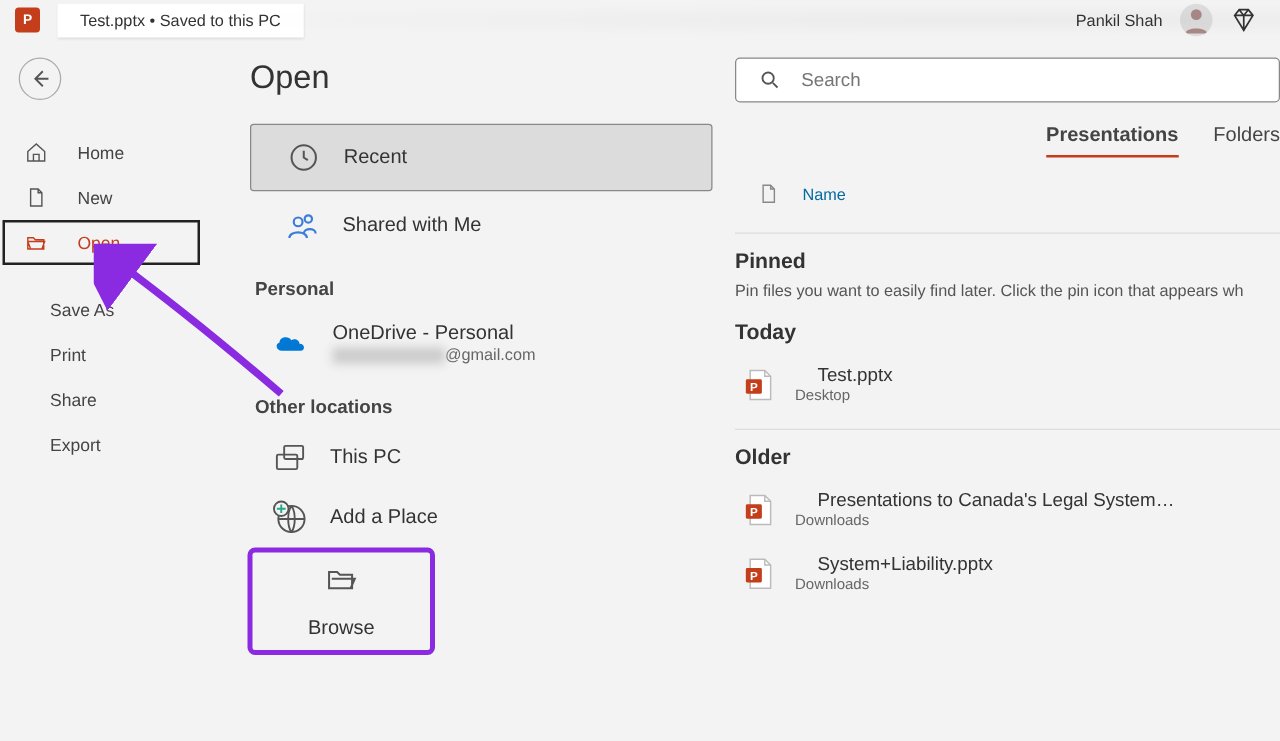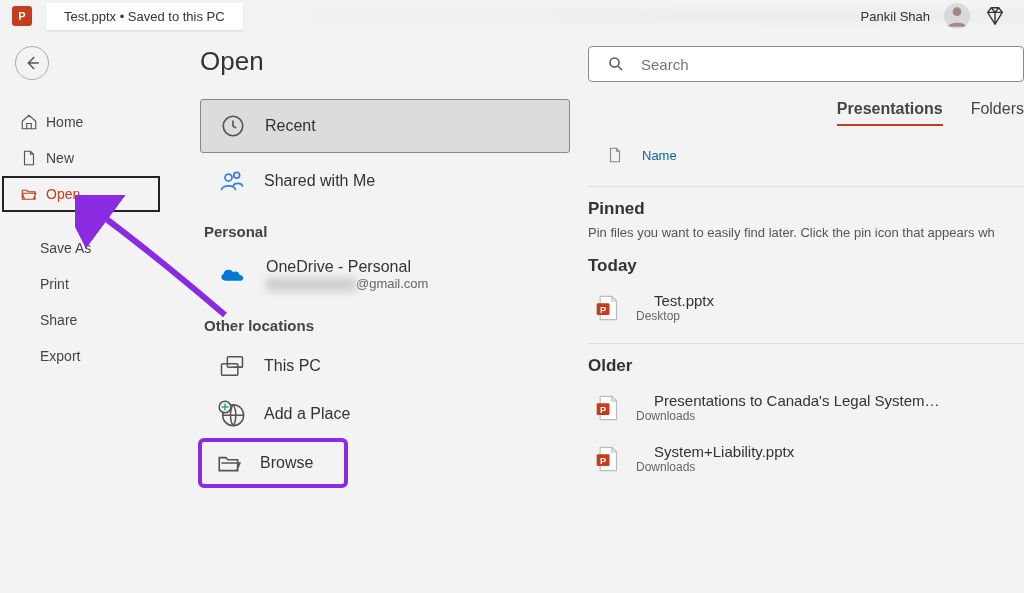--- a/index.html
+++ b/index.html
@@ -16,39 +16,39 @@
 .avatar { width: 26px; height: 26px; border-radius: 50%; background: #ddd; display: flex; align-items: center; justify-content: center; overflow: hidden; }
 .avatar svg { width: 100%; height: 100%; }
 .diamond { width: 22px; height: 22px; color: #333; }
 
 
 .main { display: flex; height: calc(100% - 32px); background: #f3f3f3; }
 
 
 .sidebar { width: 168px; padding-top: 14px; display: flex; flex-direction: column; }
 .back-btn { width: 34px; height: 34px; border: 1px solid #aaa; border-radius: 50%; display: flex; align-items: center; justify-content: center; margin-left: 15px; margin-bottom: 24px; color: #555; }
-.nav-item { display: flex; align-items: center; gap: 8px; padding: 9px 20px; font-size: 14px; color: #444; cursor: pointer; }
+.nav-item { display: flex; align-items: center; gap: 24px; padding: 9px 20px; font-size: 14px; color: #444; cursor: pointer; }
 .nav-item.selected { border: 2px solid #222; color: #c43e1c; margin: 0 8px 0 2px; padding: 7px 16px; }
 .nav-item .icon { width: 18px; height: 18px; color: #555; }
 .nav-item.selected .icon { color: #c43e1c; }
 .nav-spacer { height: 18px; }
 .nav-sub { padding: 10px 40px; font-size: 14px; color: #444; cursor: pointer; }
 
 
 .locations { width: 420px; padding: 14px 18px 0 32px; }
 .page-title { font-size: 26px; color: #333; margin-bottom: 22px; }
-.loc-item { display: flex; align-items: center; gap: 18px; padding: 12px 18px; border-radius: 3px; font-size: 16px; color: #333; cursor: pointer; margin-bottom: 2px; }
+.loc-item { display: flex; align-items: center; gap: 18px; padding: 12px 28px; border-radius: 3px; font-size: 16px; color: #333; cursor: pointer; margin-bottom: 2px; }
 .loc-item.selected { background: #dcdcdc; border: 1px solid #888; }
 .loc-item .icon { width: 28px; height: 28px; color: #555; display: flex; align-items: center; justify-content: center; }
 .loc-section { font-size: 15px; font-weight: 600; color: #444; margin: 16px 0 8px 4px; }
 .loc-sub { display: flex; align-items: center; gap: 18px; padding: 10px 18px; cursor: pointer; }
 .loc-sub .txt { font-size: 16px; color: #333; }
 .loc-sub .sub { font-size: 13px; color: #666; }
 .onedrive-icon { width: 30px; height: 20px; }
-.highlighted { border: 4px solid #8a2be2; border-radius: 6px; padding: 8px 14px !important; width: 150px; margin-left: -2px; }
+.highlighted { border: 4px solid #8a2be2; border-radius: 6px; padding: 8px 14px !important; width: 150px; margin-left: -2px; flex-direction: column; }
 .blur-box { filter: blur(4px); display: inline-block; width: 90px; background: #ccc; height: 13px; vertical-align: middle; }
 
 
 .files { flex: 1; padding: 14px 0 0 0; }
 .search { display: flex; align-items: center; gap: 16px; border: 1px solid #888; border-radius: 4px; padding: 8px 18px; margin-bottom: 18px; background: #fff; }
 .search svg { width: 18px; height: 18px; color: #555; }
 .search input { border: none; outline: none; font-size: 15px; color: #666; flex: 1; background: transparent; }
 .tabs { display: flex; gap: 28px; font-size: 16px; margin-bottom: 12px; justify-content: flex-end; }
 .tab { color: #444; padding-bottom: 6px; cursor: pointer; }
 .tab.active { font-weight: 600; border-bottom: 2px solid #c43e1c; }

